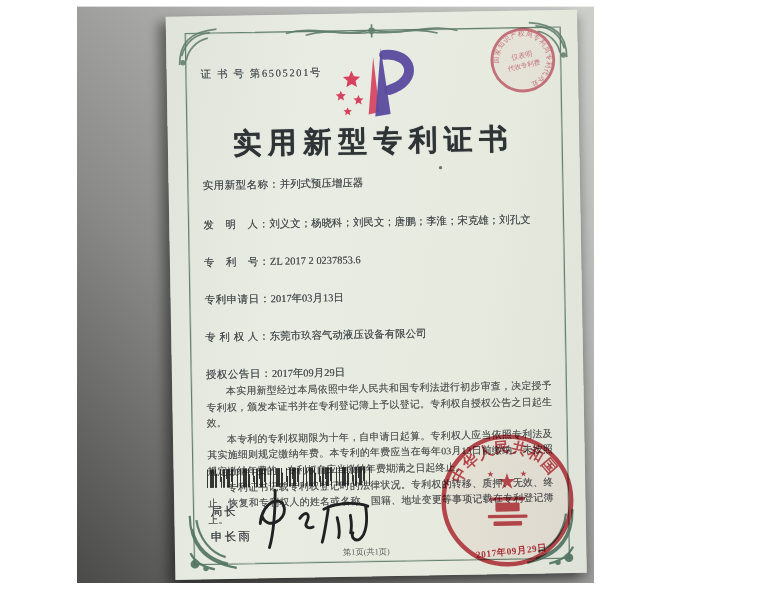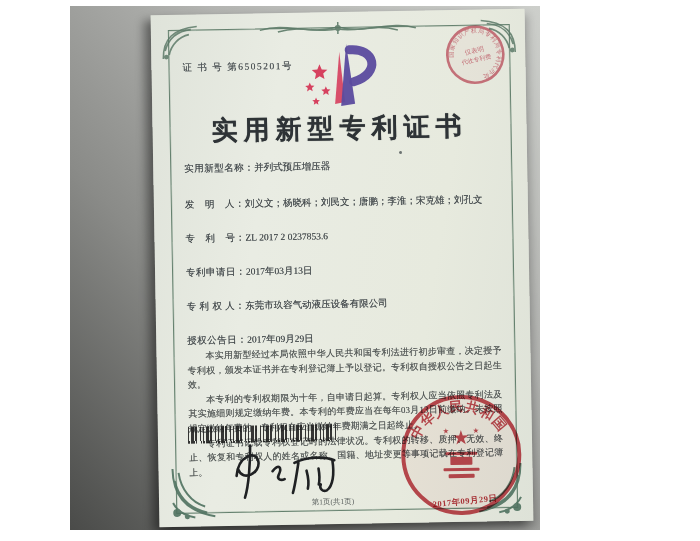--- a/index.html
+++ b/index.html
@@ -161,20 +161,24 @@
     </div>
 
     <div class="body-text">
       <p>本实用新型经过本局依照中华人民共和国专利法进行初步审查，决定授予专利权，颁发本证书并在专利登记簿上予以登记。专利权自授权公告之日起生效。</p>
       <p>本专利的专利权期限为十年，自申请日起算。专利权人应当依照专利法及其实施细则规定缴纳年费。本专利的年费应当在每年03月13日前缴纳。未按照规定缴纳年费的，专利权自应当缴纳年费期满之日起终止。</p>
       <p>专利证书记载专利权登记时的法律状况。专利权的转移、质押、无效、终止、恢复和专利权人的姓名或名称、国籍、地址变更等事项记载在专利登记簿上。</p>
     </div>
 
     <div class="barcode"></div>
 
+    <div class="signer">
+      <div>局长</div>
+      <div>申长雨</div>
+    </div>
 
     <svg class="signature" viewBox="0 0 120 62">
       <g fill="none" stroke="#1f2123" stroke-width="2.6" stroke-linecap="round">
         <path d="M8,34 C10,14 28,8 30,20 C32,32 14,40 10,28"></path>
         <path d="M22,4 C22,20 20,44 16,56"></path>
         <path d="M44,30 C50,22 54,26 50,34 C48,38 52,40 56,38"></path>
         <path d="M66,22 C78,16 96,16 106,20 M70,22 C68,34 66,46 64,52 M104,20 C106,34 104,46 98,50 C94,52 90,48 92,44 M78,30 C80,38 80,44 79,48 M90,28 C91,34 91,40 90,44"></path>
       </g>
     </svg>
 

